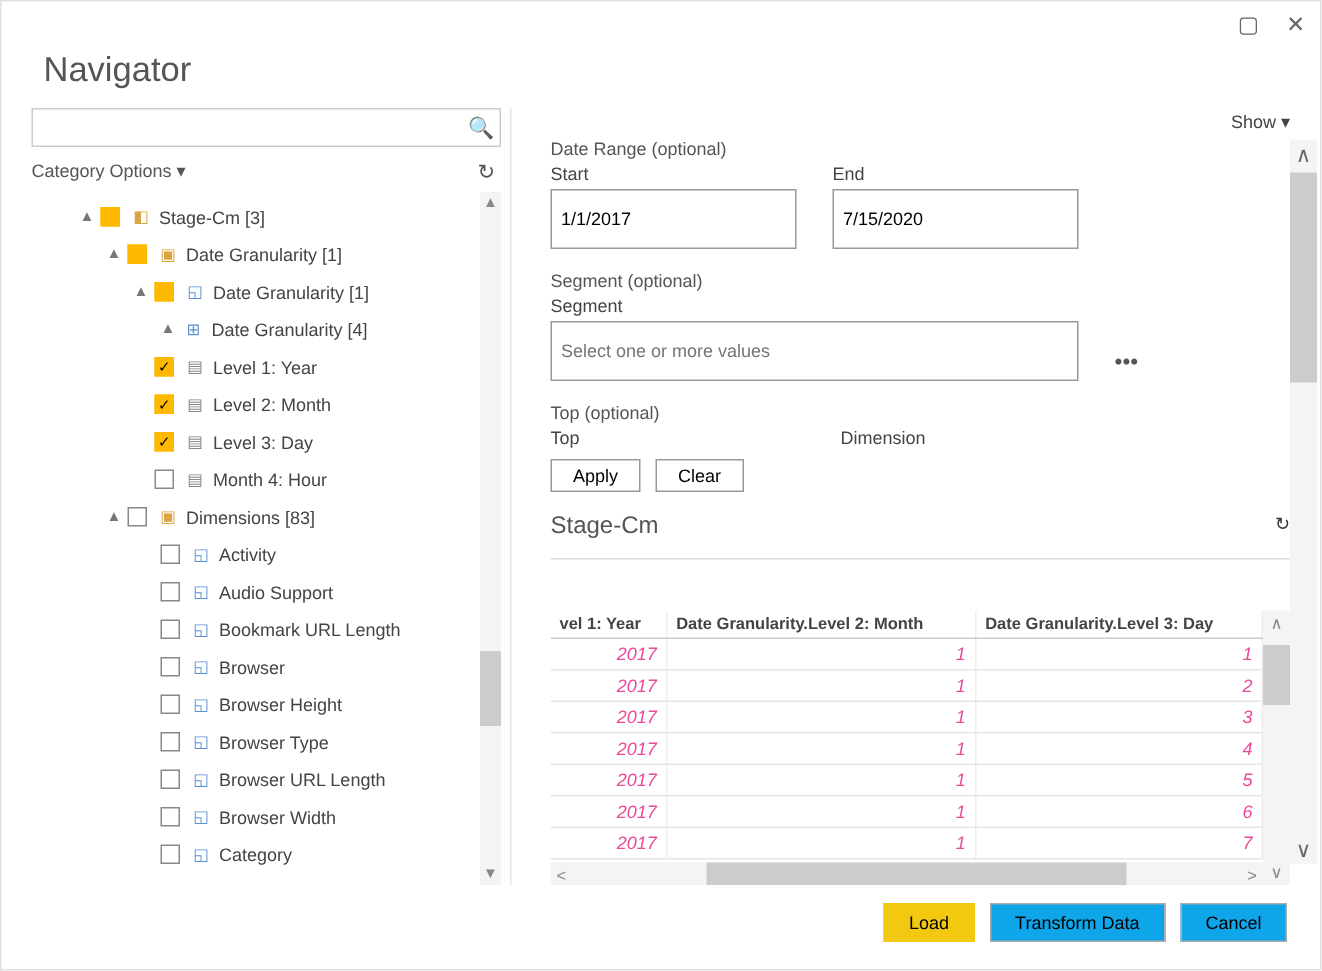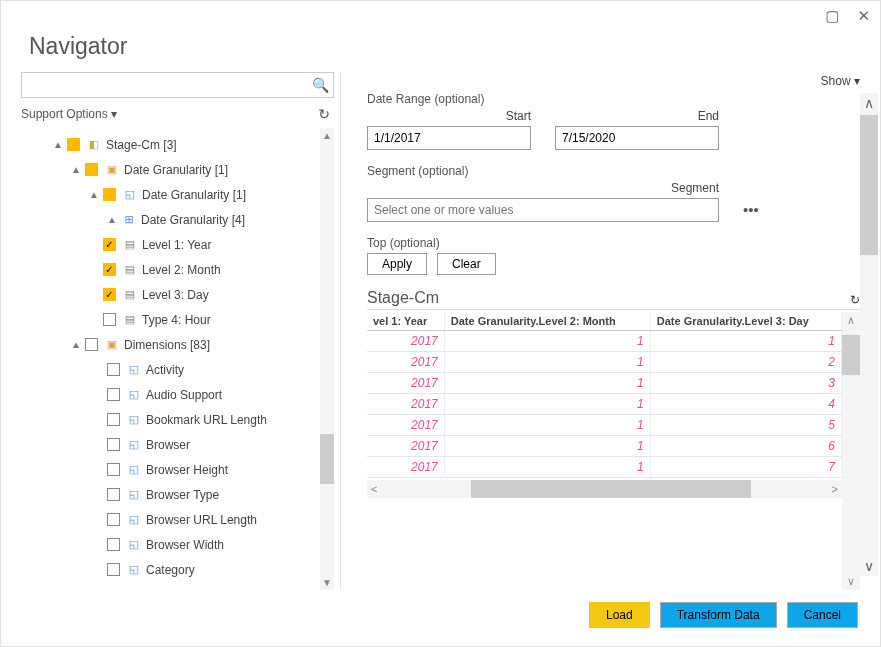--- a/index.html
+++ b/index.html
@@ -44,33 +44,33 @@
   
   
   .right { flex: 1; padding-left: 22px; display: flex; flex-direction: column; position: relative; }
   .show-row { text-align: right; padding: 2px 0 4px 0; color: #444; font-size: 12px; }
   
   .form-area { position: relative; flex-shrink: 0; }
   
   .section-label { font-size: 12px; color: #555; margin-bottom: 3px; }
   .field-row { display: flex; gap: 24px; margin-bottom: 14px; }
   .field { display: flex; flex-direction: column; }
-  .field label { font-size: 12px; color: #444; margin-bottom: 3px; text-align: right; }
-  .field input[type="text"] { border: 1px solid #999; height: 24px; width: 164px; padding: 0 6px; font-size: 12px; }
+  .field label { font-size: 12px; color: #444; margin-bottom: 3px; }
+  .field input[type="text"] { border: 1px solid #999; height: 40px; width: 164px; padding: 0 6px; font-size: 12px; }
   .segment-field input { width: 352px !important; }
   .seg-wrap { display:flex; align-items:flex-end; }
   .more-btn { font-size: 15px; color:#555; padding-bottom:4px;}
   
   .btn-row { display: flex; gap: 10px; margin-bottom: 14px; }
   .btn-sm { border: 1px solid #999; background: #fff; padding: 3px 14px; font-size: 12px; cursor: default; }
   
-  .preview-head { display: flex; justify-content: space-between; align-items: flex-end; border-bottom: 1px solid #ddd; padding-bottom: 2px; margin-bottom: 2px; }
+  .preview-head { display: flex; justify-content: space-between; align-items: flex-start; border-bottom: 1px solid #ddd; padding-bottom: 12px; margin-bottom: 14px; }
   .preview-head h2 { font-size: 16px; font-weight: 400; color: #555; }
   
-  .table-area { flex: 1; overflow: hidden; position: relative; display:flex;}
+  .table-area { flex: 1; overflow: hidden; position: relative; display:flex;margin-top:20px;}
   .grid { flex:1; border-collapse: collapse; width: 100%; font-size: 12px; }
   .grid th { text-align: left; font-weight: 600; font-size: 11px; color: #444; border-bottom: 1px solid #ccc; padding: 3px 6px; background: #fff; border-right: 1px solid #eee;}
   .grid td { border-bottom: 1px solid #e5e5e5; padding: 3px 6px; text-align: right; font-style: italic; color: #ec4899; border-right: 1px solid #eee;}
   .vscroll-wide { width: 18px; background: #f4f4f4; display: flex; flex-direction: column; align-items: center; }
   .vscroll-wide .arr { color:#888; font-size:11px; padding:2px 0;}
   .vscroll-wide .thumb { width:100%; height:40px; background:#ccc; margin-top:6px;}
   .hscroll { height: 18px; background:#f4f4f4; display:flex; align-items:center; margin-top:2px;}
   .hscroll .arr { color:#888; font-size:11px; padding:0 4px;}
   .hscroll .track{ flex:1; height:100%; position:relative;}
   .hscroll .thumb{ position:absolute; left:90px; top:0; bottom:0; width:280px; background:#ccc;}
@@ -94,21 +94,21 @@
 <h1>Navigator</h1>
 
 <div class="main">
 
   <div class="left">
     <div class="search">
       <input type="text" style="">
       <span class="search-icon">🔍</span>
     </div>
     <div class="options-row">
-      <span class="display-opt"><span>Support Options</span> ▾</span>
+      <span class="display-opt"><span>Category Options</span> ▾</span>
       <span class="refresh-ic">↻</span>
     </div>
     <div class="tree-wrap">
       <div class="tree" id="tree">
           <div class="node ind0">
             <span class="expander">▲</span>
             <span class="cb solid"></span>
             <span class="mini-ic cube-ic">◧</span>
             <span>Stage-Cm [3]</span>
           </div>
@@ -144,21 +144,21 @@
           <div class="node ind4">
             <span class="expander"></span>
             <span class="cb checked">✓</span>
             <span class="mini-ic level-ic">▤</span>
             <span>Level 3: Day</span>
           </div>
           <div class="node ind4">
             <span class="expander"></span>
             <span class="cb"></span>
             <span class="mini-ic level-ic">▤</span>
-            <span>Type 4: Hour</span>
+            <span>Month 4: Hour</span>
           </div>
           <div class="node ind1">
             <span class="expander">▲</span>
             <span class="cb"></span>
             <span class="mini-ic folder-ic">▣</span>
             <span>Dimensions [83]</span>
           </div>
           <div class="node ind5">
             <span class="expander"></span>
             <span class="cb"></span>
@@ -241,20 +241,28 @@
       <div class="section-label">Segment (optional)</div>
       <div class="field-row seg-wrap">
         <div class="field segment-field">
           <label>Segment</label>
           <input type="text" placeholder="Select one or more values" style="">
         </div>
         <span class="more-btn">•••</span>
       </div>
 
       <div class="section-label">Top (optional)</div>
+      <div class="field-row" style="margin-bottom:4px">
+        <div class="field">
+            <label>Top</label>
+          </div>
+        <div class="field" style="margin-left:150px">
+            <label>Dimension</label>
+          </div>
+      </div>
 
       <div class="btn-row">
         <button class="btn-sm">Apply</button>
         <button class="btn-sm">Clear</button>
       </div>
     </div>
 
     <div class="preview-head">
       <h2>Stage-Cm</h2>
       <span>↻</span>

